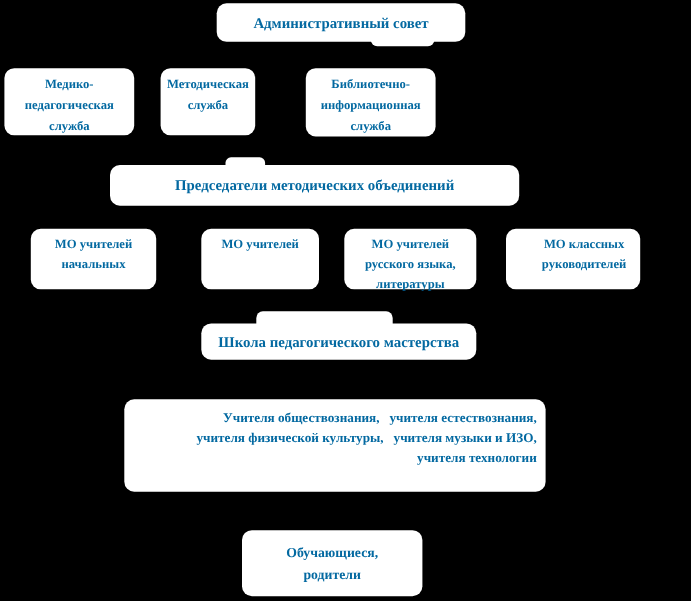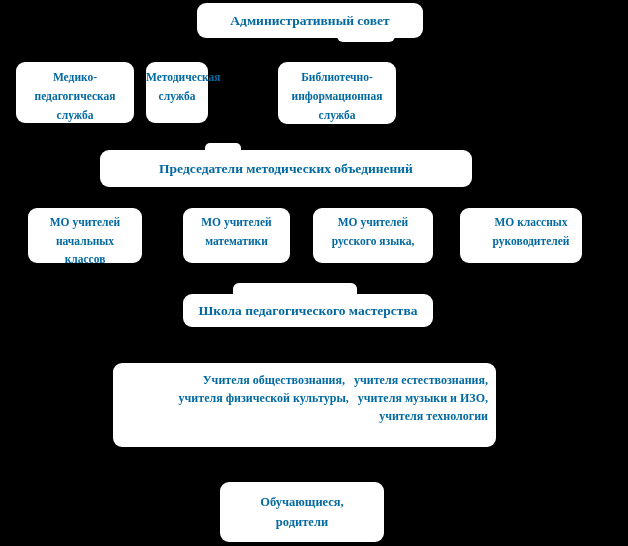--- a/index.html
+++ b/index.html
@@ -26,22 +26,22 @@
   .v-center { justify-content: center; }
   .v-top { justify-content: flex-start; }
   .line { width: 100%; }
   .keep-spaces { white-space: pre-wrap; }
   .remnant {
     position: absolute;
     background: #ffffff;
   }
   
   #admin     { left:197px; top:3px;   width:226px; height:35px; font-size:13.5px; }
-  #medico    { left:4px;   top:62px;  width:118px; height:61px; font-size:11.5px; line-height:19px; padding-top:6px;margin-left:12px; }
-  #metod     { left:146px; top:62px;  width:62px;  height:61px; font-size:11.5px; line-height:19px; padding-top:6px; }
+  #medico    { left:4px;   top:62px;  width:118px; height:61px; font-size:11.5px; line-height:19px; padding-top:6px; }
+  #metod     { left:146px; top:62px;  width:86px;  height:61px; font-size:11.5px; line-height:19px; padding-top:6px; }
   #biblio    { left:278px; top:62px;  width:118px; height:62px; font-size:11.5px; line-height:19px; padding-top:6px; }
   #chairs    { left:100px; top:150px; width:372px; height:37px; font-size:13.5px; }
   #mo1       { left:28px;  top:208px; width:114px; height:55px; font-size:11.5px; line-height:18.5px; padding-top:5px; }
   #mo2       { left:183px; top:208px; width:107px; height:55px; font-size:11.5px; line-height:18.5px; padding-top:5px; }
   #mo3       { left:313px; top:208px; width:120px; height:55px; font-size:11.5px; line-height:18.5px; padding-top:5px; }
   #mo4       { left:460px; top:208px; width:122px; height:55px; font-size:11.5px; line-height:18.5px; padding-top:5px;padding-left:20px; }
   #shkola    { left:183px; top:294px; width:250px; height:33px; font-size:13.5px;align-items:flex-end; }
   #teachers  { left:113px; top:363px; width:383px; height:84px; font-size:12px; line-height:18px;
                text-align:right; align-items:flex-start; padding:8px 8px 0 12px; }
   #students  { left:220px; top:482px; width:164px; height:60px; font-size:12.5px; line-height:20px; }
@@ -80,31 +80,30 @@
     <div class="line">служба</div>
   </div>
 
   <div class="node v-center" id="chairs">
     <div class="line">Председатели методических объединений</div>
   </div>
 
   <div class="node v-top" id="mo1">
     <div class="line">МО учителей</div>
     <div class="line">начальных</div>
-    <div class="line">классов</div>
   </div>
 
   <div class="node v-top" id="mo2">
     <div class="line">МО учителей</div>
-    <div class="line">математики</div>
   </div>
 
   <div class="node v-top" id="mo3">
     <div class="line">МО учителей</div>
     <div class="line">русского языка,</div>
+    <div class="line">литературы</div>
   </div>
 
   <div class="node v-top" id="mo4">
     <div class="line">МО классных</div>
     <div class="line">руководителей</div>
   </div>
 
   <div class="node v-center" id="shkola">
     <div class="line">Школа педагогического мастерства</div>
   </div>

